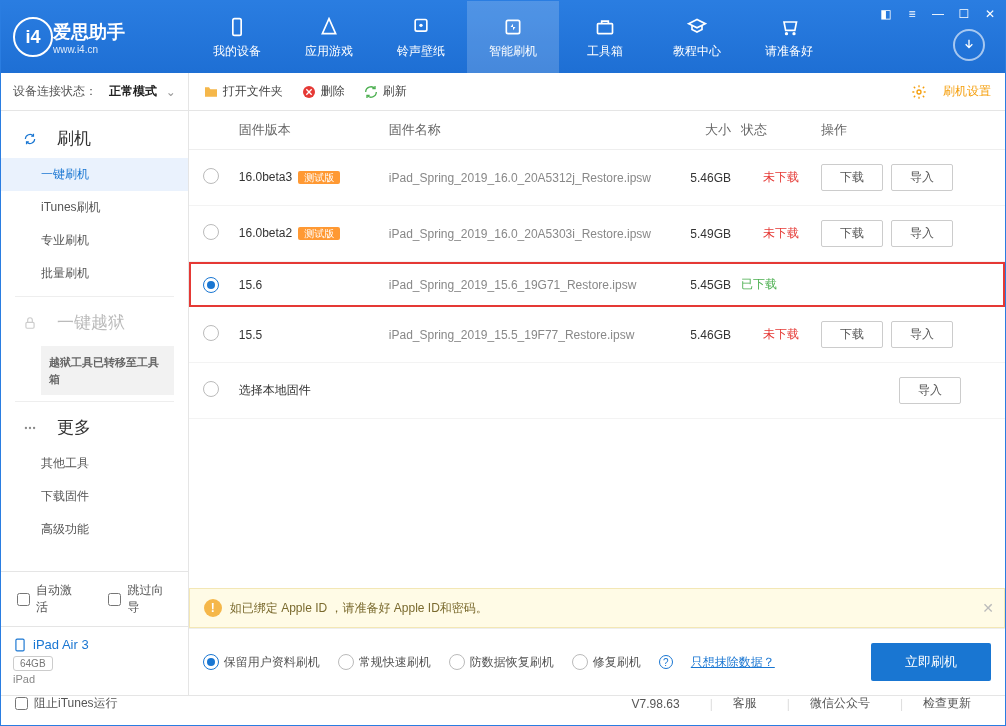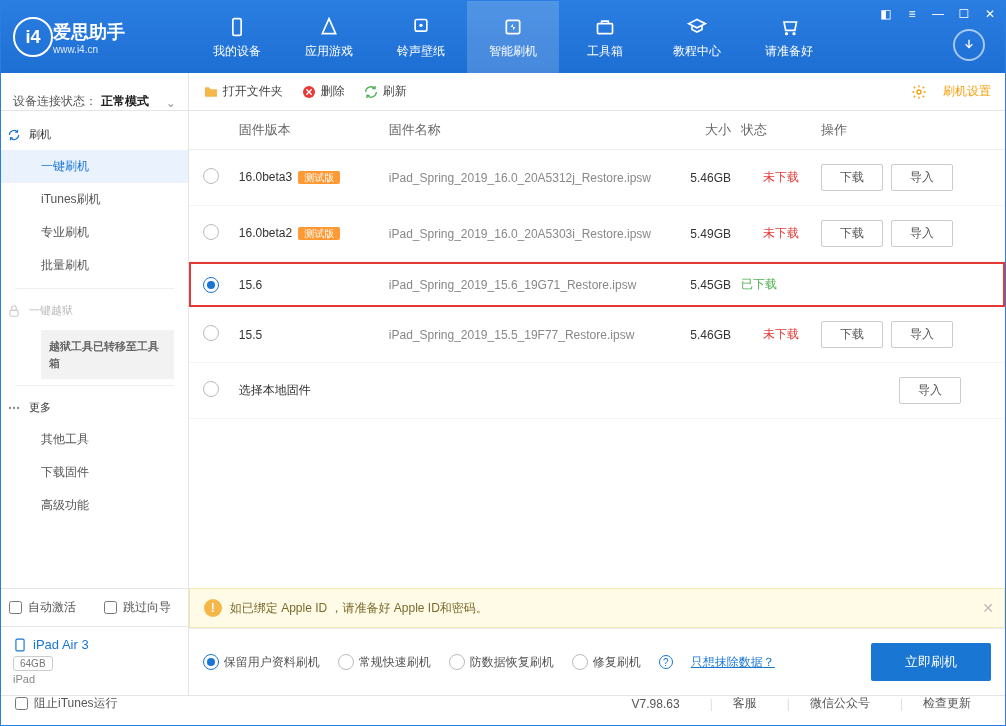--- a/index.html
+++ b/index.html
@@ -16,33 +16,33 @@
 .nav-item { width: 92px; display: flex; flex-direction: column; align-items: center; justify-content: center; gap: 4px; cursor: pointer; font-size: 12px; }
 .nav-item.active { background: rgba(255,255,255,0.18); }
 .nav-icon { width: 24px; height: 24px; display: flex; align-items: center; justify-content: center; }
 .win-controls { position: absolute; top: 4px; right: 6px; display: flex; gap: 8px; }
 .win-btn { width: 18px; height: 18px; display: flex; align-items: center; justify-content: center; cursor: pointer; font-size: 12px; color: #fff; }
 .download-circle { position: absolute; right: 20px; top: 28px; width: 32px; height: 32px; border: 2px solid rgba(255,255,255,0.6); border-radius: 50%; display: flex; align-items: center; justify-content: center; cursor: pointer; }
 
 
 .body { display: flex; height: 622px; }
 .sidebar { width: 191px; border-right: 1px solid #e5e5e5; display: flex; flex-direction: column; }
-.status-bar { height: 38px; border-bottom: 1px solid #e5e5e5; display: flex; align-items: flex-end; padding: 0 12px; font-size: 12px; color: #555; }
-.status-bar b { color: #222; margin-left: 4px; }
+.status-bar { height: 38px; border-bottom: 1px solid #e5e5e5; display: flex; align-items: center; padding: 0 12px; font-size: 12px; color: #555; }
+.status-bar b { color: #222; margin-left: 12px; }
 .chev { margin-left: auto; color: #999; }
 
 .side-section { padding: 8px 0; }
-.side-head { display: flex; align-items: center; padding: 8px 6px; font-size: 11px; color: #333; cursor: pointer; gap: 8px; }
+.side-head { display: flex; align-items: center; padding: 8px 22px; font-size: 17px; color: #333; cursor: pointer; gap: 20px; }
 .side-head.disabled { color: #bbb; }
 .side-item { padding: 8px 14px 8px 40px; font-size: 12px; color: #555; cursor: pointer; }
 .side-item.active { background: #eaf2fd; color: #1976d2; }
 .side-note { margin: 4px 14px 4px 40px; padding: 8px; background: #f2f2f2; font-size: 11px; color: #666; line-height: 1.5; font-weight: bold; }
 .side-divider { height: 1px; background: #eee; margin: 6px 14px; }
 
-.side-bottom { margin-top: auto; border-top: 1px solid #e5e5e5; padding: 10px 8px; font-size: 12px; }
+.side-bottom { margin-top: auto; border-top: 1px solid #e5e5e5; padding: 10px 16px; font-size: 12px; }
 .cb-row { display: flex; align-items: center; gap: 6px; color: #555; }
 .cb-row + .cb-row { margin-left: 14px; }
 .device-info { border-top: 1px solid #e5e5e5; padding: 10px 12px; }
 .device-name { color: #1976d2; font-size: 13px; display: flex; align-items: center; gap: 6px; }
 .storage-badge { display: inline-block; border: 1px solid #ccc; border-radius: 3px; padding: 1px 6px; font-size: 10px; color: #777; margin-top: 4px; }
 .device-sub { font-size: 11px; color: #888; margin-top: 2px; }
 
 
 .main { flex: 1; display: flex; flex-direction: column; }
 .toolbar { height: 38px; border-bottom: 1px solid #e5e5e5; display: flex; align-items: center; padding: 0 14px; gap: 18px; font-size: 12px; }

